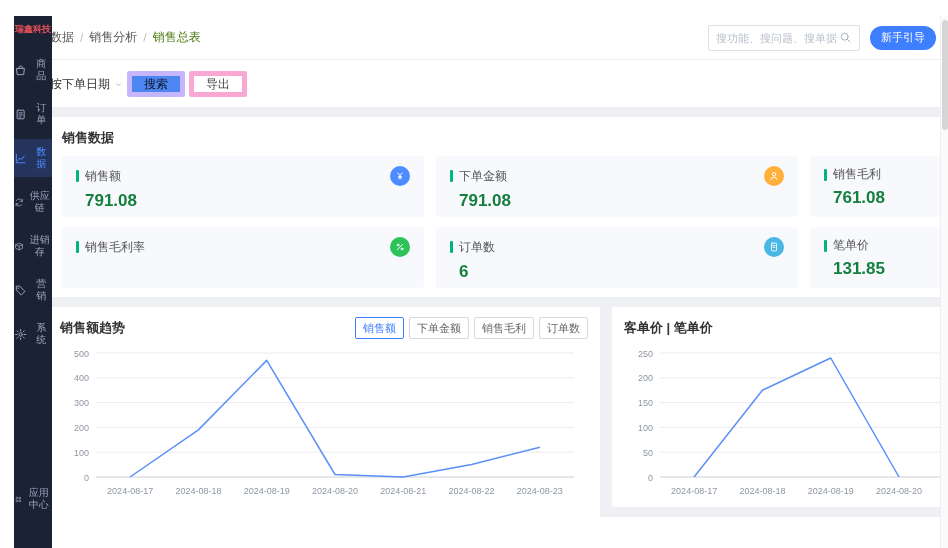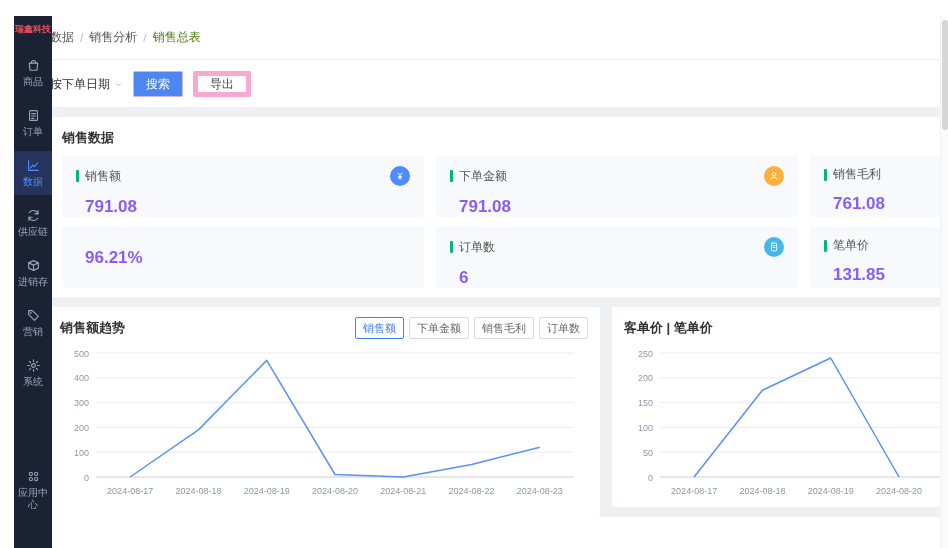--- a/index.html
+++ b/index.html
@@ -3,21 +3,21 @@
 <meta charset="utf-8">
 <style>
   *{margin:0;padding:0;box-sizing:border-box}
   html,body{width:948px;height:548px;overflow:hidden;background:#fff;
     font-family:"Liberation Sans","DejaVu Sans",sans-serif;position:relative}
   
   .sidebar{position:absolute;left:14px;top:16px;width:38px;height:532px;background:#1a2234;
     display:flex;flex-direction:column;align-items:center;z-index:6}
   .logo{color:#e8505b;font-size:9px;font-weight:bold;text-align:center;line-height:1.25;
     margin:8px 1px 16px;word-break:break-all}
-  .nav-item{width:38px;padding:7px 0;display:flex;flex-direction:column;align-items:center;
+  .nav-item{width:38px;padding:7px 0;display:flex;align-items:center;
     gap:3px;color:#9aa5bd;cursor:pointer;margin-bottom:6px}
   .nav-item.active{background:#24345c;color:#4f8bff}
   .nav-label{font-size:10px;line-height:1.2;text-align:center;padding:0 2px}
   .nav-icon{width:15px;height:15px;display:inline-flex}
   .sidebar-bottom{margin-top:auto;margin-bottom:30px}
   [data-icon] svg{width:100%;height:100%;display:block}
   
   .header{position:absolute;left:38px;top:16px;width:910px;height:44px;background:#fff;
     border-bottom:1px solid #ececec;display:flex;align-items:center;padding:0 12px}
   .breadcrumb{font-size:12px;color:#555;display:flex;align-items:center;gap:6px}
@@ -28,41 +28,41 @@
   .search-box{display:flex;align-items:center;border:1px solid #dcdfe6;border-radius:2px;
     height:26px;width:152px;padding:0 7px;background:#fff}
   .search-box input{border:none;outline:none;flex:1;font-size:11px;min-width:0;color:#333;
     font-family:inherit}
   .search-box input::placeholder{color:#b9bfca}
   .search-icon{width:13px;height:13px;color:#aab0bb;display:inline-flex;cursor:pointer}
   .guide-btn{background:#3d7fff;color:#fff;font-size:11px;height:24px;padding:0 11px;border:none;
     border-radius:12px;display:flex;align-items:center;cursor:pointer;font-family:inherit}
   
   .filterbar{position:absolute;left:38px;top:61px;width:728px;height:46px;background:#fff;
-    display:flex;align-items:center;gap:10px;padding:0 12px}
+    display:flex;align-items:center;gap:4px;padding:0 12px}
   .date-type{font-size:12px;color:#333;display:flex;align-items:center;gap:4px;cursor:pointer}
   .caret{width:9px;height:9px;color:#999;display:inline-flex}
   .date-input{display:flex;align-items:center;justify-content:space-between;border:1px solid #dcdfe6;
     border-radius:2px;height:28px;padding:0 8px;font-size:11px;color:#333;width:192px;cursor:pointer;background:#fff}
   .cal{width:13px;height:13px;color:#9aa2ad;display:inline-flex}
   .btn{height:26px;padding:0 12px;font-size:12px;border-radius:2px;cursor:pointer;font-family:inherit}
-  .btn-search{background:#4d86f1;color:#ffffff;border:1px solid #c4b5fd}
+  .btn-search{background:#4d86f1;color:#0f172a;border:5px solid #c4b5fd}
   .btn-export{background:#fff;color:#444;border:5px solid #f9a8d4}
   
   .main{position:absolute;left:38px;top:107px;width:910px;height:410px;background:#eef0f4}
   .card{background:#fff;border-radius:2px;position:absolute}
   .card-title{font-size:13px;font-weight:bold;color:#333}
   #card-sales{left:10px;top:10px;width:1140px;height:180px;padding:12px 14px}
   .tiles{display:grid;grid-template-columns:repeat(3,362px);gap:10px 12px;margin-top:9px}
   .tile{background:#f7f9fc;border-radius:3px;padding:10px 14px;height:61px}
   .tile-head{display:flex;align-items:center;gap:6px}
   .accent{width:3px;height:12px;background:#00b578;border-radius:1px}
   .tile-label{font-size:12px;color:#555;flex:1}
   .tile-icon{width:20px;height:20px;border-radius:50%;padding:4px;color:#fff;display:inline-flex}
-  .tile-value{font-size:17px;font-weight:bold;color:#8b5cf6;margin-top:11px;padding-left:9px}
+  .tile-value{font-size:17px;font-weight:bold;color:#15803d;margin-top:5px;padding-left:9px}
   .chart-card{padding:10px 12px}
   #card-trend{left:10px;top:200px;width:552px;height:248px}
   #card-price{left:574px;top:200px;width:566px;height:200px}
   .card-head{display:flex;align-items:center;height:22px}
   .tab-group{margin-left:auto;display:flex;gap:5px}
   .tab-btn{font-size:11px;color:#666;border:1px solid #d9d9d9;background:#fff;border-radius:2px;
     height:22px;padding:0 7px;cursor:pointer;font-family:inherit}
   .tab-btn.active{color:#3d7fff;border-color:#3d7fff}
   svg.chart{display:block;margin-top:4px}
   .chart .tick{font-size:9px;fill:#8f97a3}
@@ -156,20 +156,32 @@
 </aside>
 
 <header class="header">
   <div class="breadcrumb">
     <span class="bc-item">数据</span>
     <span class="bc-sep">/</span>
     <span class="bc-item">销售分析</span>
     <span class="bc-sep">/</span>
     <span class="bc-item bc-current">销售总表</span>
   </div>
+  <div class="header-right">
+    <div class="search-box">
+      <input placeholder="搜功能、搜问题、搜单据" style="">
+      <span class="search-icon" data-icon="search">
+          <svg viewBox="0 0 16 16" fill="none" stroke="currentColor" stroke-width="1.2" stroke-linecap="round" stroke-linejoin="round">
+            <circle cx="7" cy="7" r="4.3"></circle>
+            <path d="M10.3 10.3L13.5 13.5"></path>
+          </svg>
+        </span>
+    </div>
+    <button class="guide-btn">新手引导</button>
+  </div>
 </header>
 
 <div class="filterbar">
   <div class="date-type">
     <span>按下单日期</span>
     <span class="caret" data-icon="caret">
         <svg viewBox="0 0 16 16" fill="none" stroke="currentColor" stroke-width="1.2" stroke-linecap="round" stroke-linejoin="round">
           <path d="M4.5 6.5L8 10l3.5-3.5"></path>
         </svg>
       </span>
@@ -213,21 +225,31 @@
 
       <div class="tile">
         <div class="tile-head">
           <span class="accent"></span>
           <span class="tile-label">销售毛利</span>
         </div>
         <div class="tile-value">761.08</div>
       </div>
 
       <div class="tile">
-        <div class="tile-value">96.21%</div>
+        <div class="tile-head">
+          <span class="accent"></span>
+          <span class="tile-label">销售毛利率</span>
+          <span class="tile-icon" data-icon="rate" style="background: rgb(47, 194, 91);">
+              <svg viewBox="0 0 16 16" fill="none" stroke="currentColor" stroke-width="1.2" stroke-linecap="round" stroke-linejoin="round">
+                <path d="M4.5 11.5l7-7"></path>
+                <circle cx="5.4" cy="5.4" r="1.3"></circle>
+                <circle cx="10.6" cy="10.6" r="1.3"></circle>
+              </svg>
+            </span>
+        </div>
       </div>
 
       <div class="tile">
         <div class="tile-head">
           <span class="accent"></span>
           <span class="tile-label">订单数</span>
           <span class="tile-icon" data-icon="doc2" style="background: rgb(73, 183, 230);">
               <svg viewBox="0 0 16 16" fill="none" stroke="currentColor" stroke-width="1.2" stroke-linecap="round" stroke-linejoin="round">
                 <rect x="4.6" y="2.8" width="6.8" height="10.4" rx="1"></rect>
                 <path d="M6.6 6h2.8M6.6 8.4h2.8"></path>

